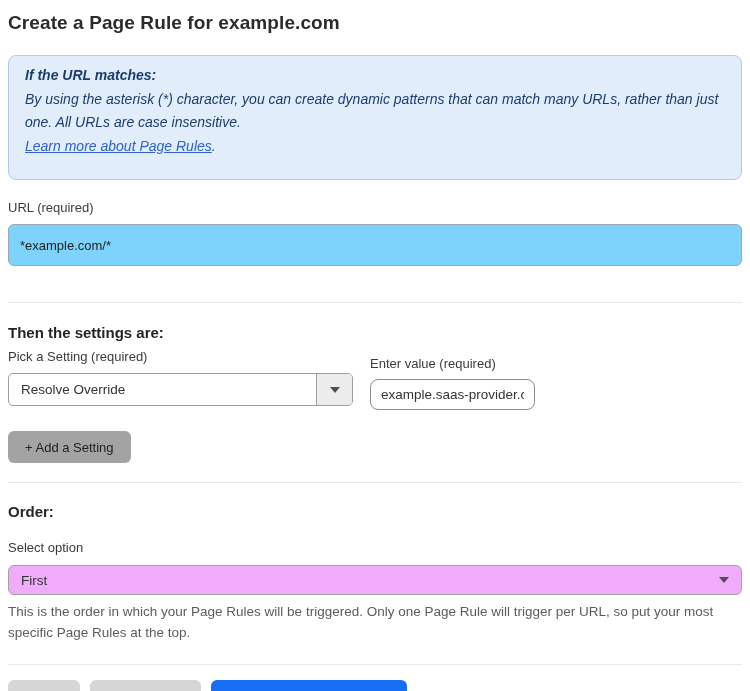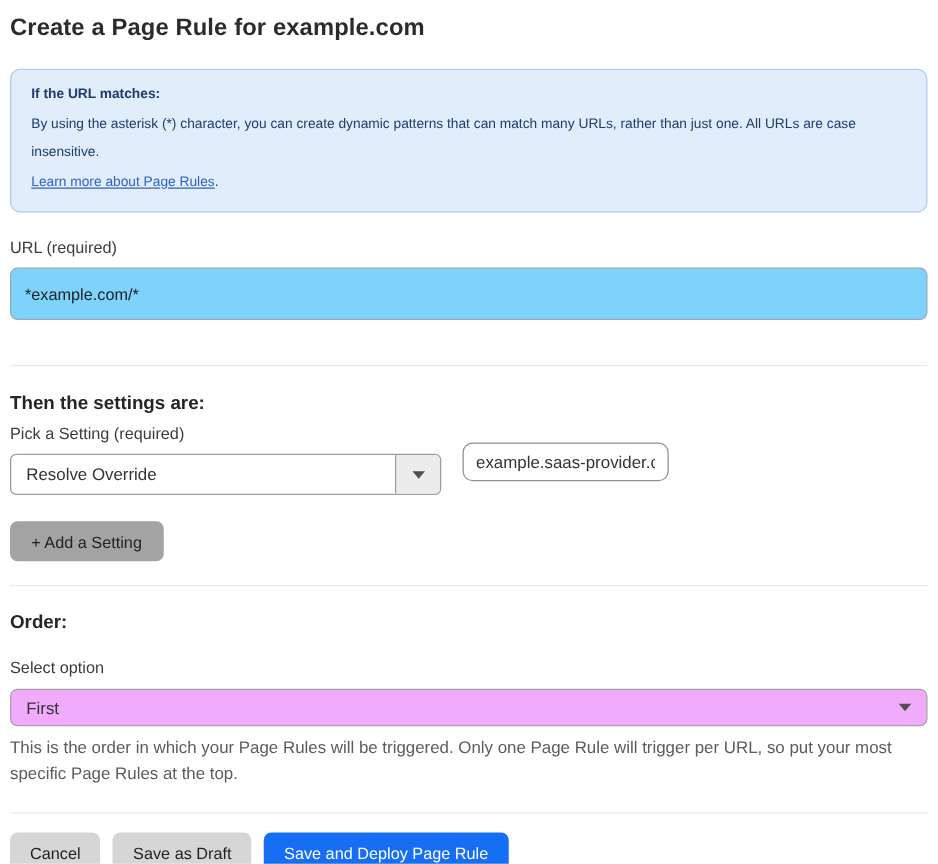--- a/index.html
+++ b/index.html
@@ -20,24 +20,25 @@
     font-weight: 700;
     color: #2b2b2b;
     letter-spacing: 0.1px;
   }
   
   .info-box {
     margin-top: 21px;
     background: #e1edfb;
     border: 1px solid #aecbef;
     border-radius: 8px;
-    padding: 8px 16px 11px 16px;
-    font-size: 11px;
+    padding: 8px 16px 21px 16px;
+    font-size: 14px;
     line-height: 23.5px;
     color: #1c3d6d;
+    font-style: italic;
   }
   .info-box .info-heading { font-weight: 700; }
   .info-box a.info-link {
     color: #2f63c9;
     text-decoration: underline;
     cursor: pointer;
   }
   .info-box .info-link-suffix { color: #1c3d6d; }
   
   .field-label {
@@ -219,20 +220,21 @@
     <div class="setting-col">
       <div class="field-label">Pick a Setting (required)</div>
       <div class="setting-select">
         <div class="select-text">Resolve Override</div>
         <div class="select-arrow-box">
           <span class="tri-down"></span>
         </div>
       </div>
     </div>
     <div class="value-col">
+      <div class="field-label">Enter value (required)</div>
       <input class="value-input" type="text" value="example.saas-provider.com" style="">
     </div>
   </div>
 
   <button class="add-setting-btn">+ Add a Setting</button>
 
   <hr class="divider divider-2">
 
   <div class="section-heading order-heading">Order:</div>
 

